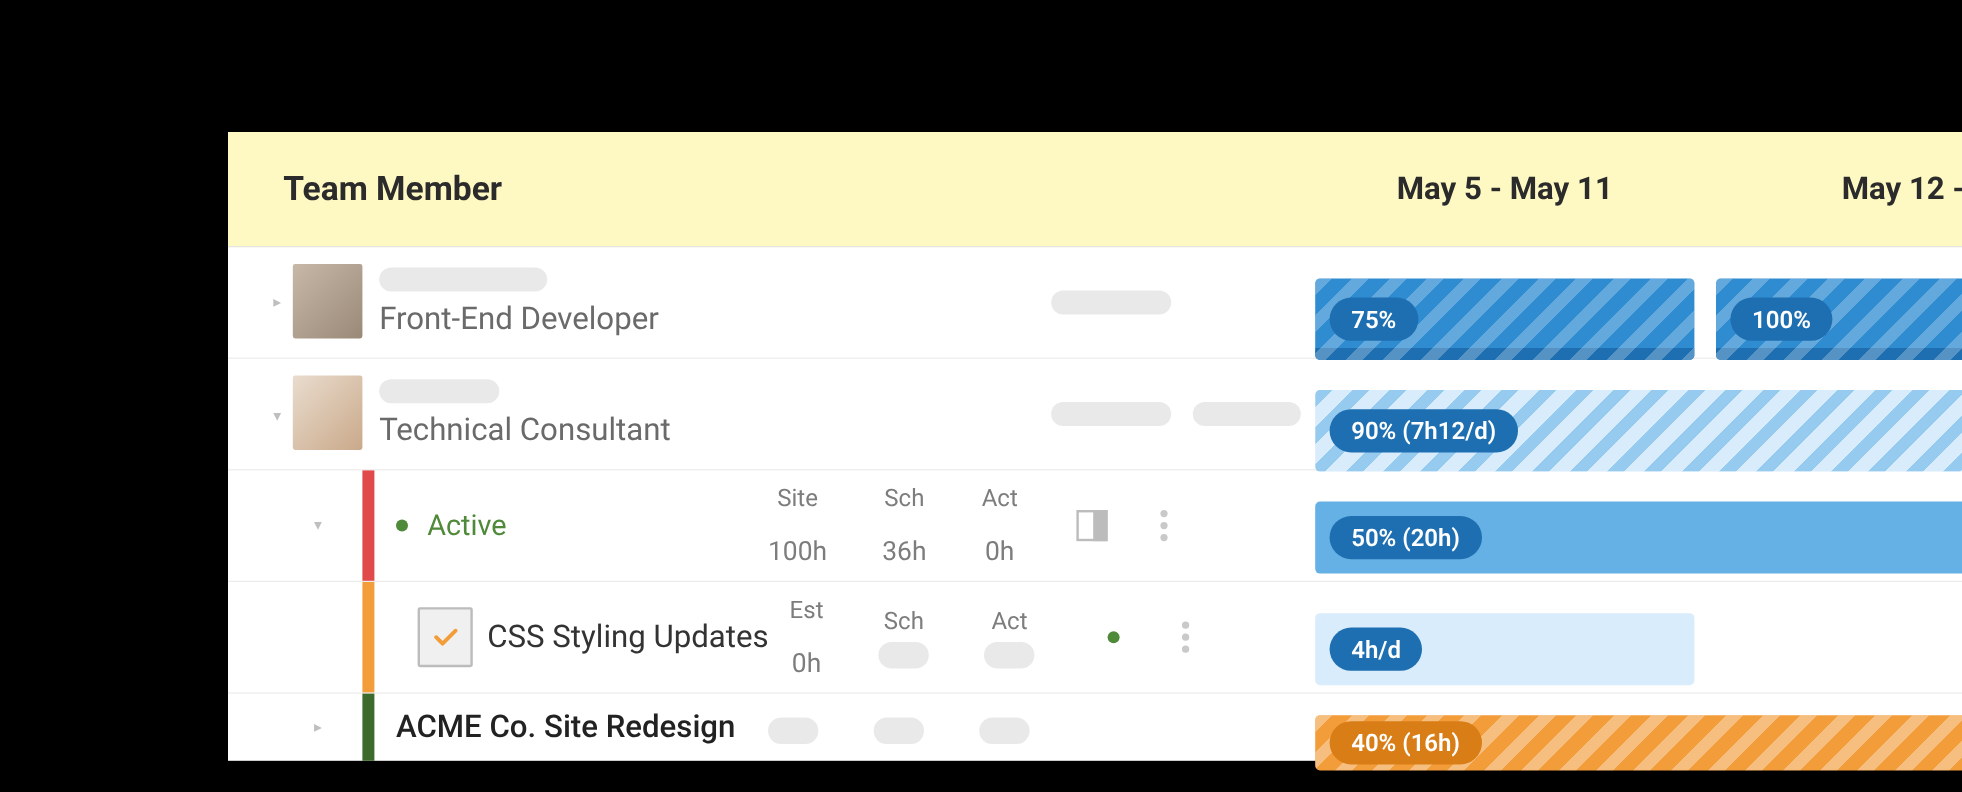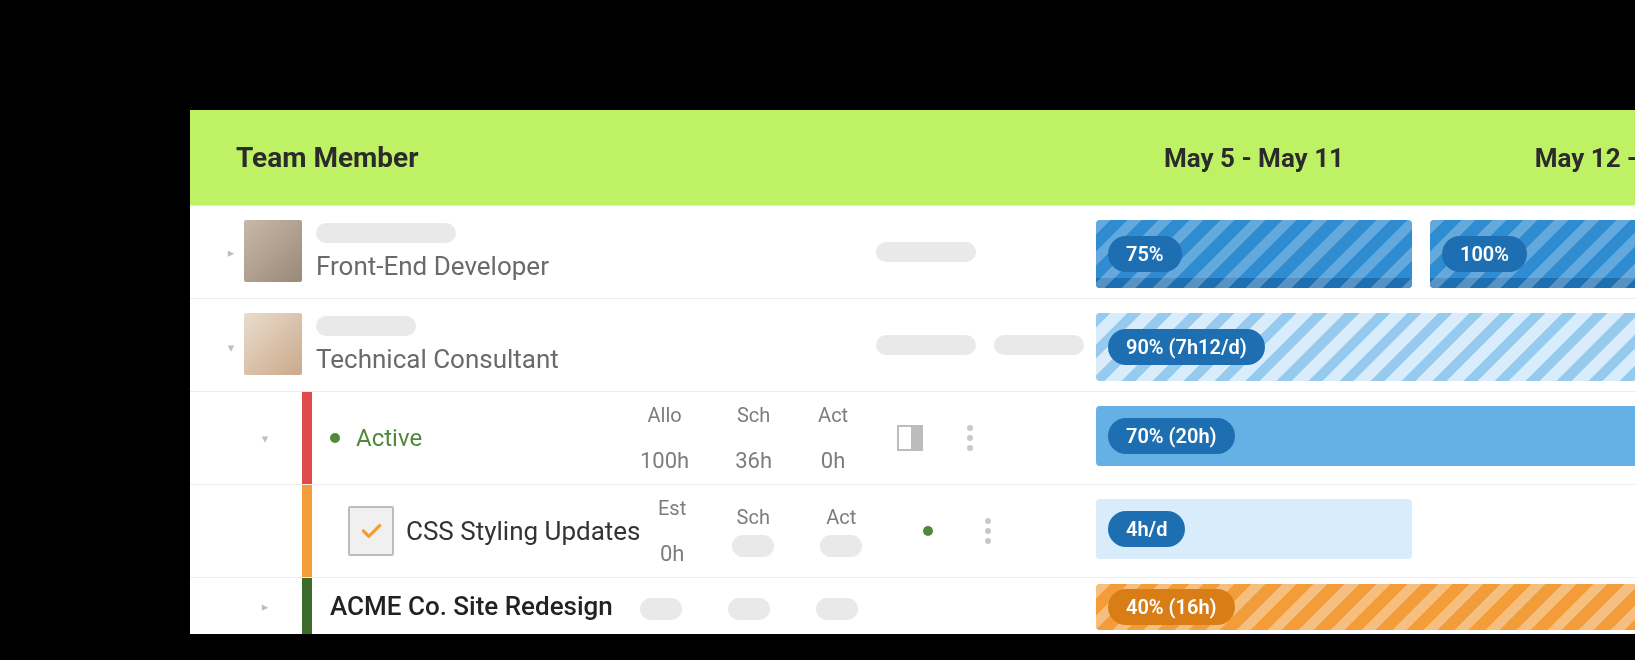--- a/index.html
+++ b/index.html
@@ -1,18 +1,18 @@
 <!DOCTYPE html>
 <html><head>
 <meta charset="utf-8">
 <style>
 * { margin: 0; padding: 0; box-sizing: border-box; }
 body { font-family: -apple-system, BlinkMacSystemFont, "Segoe UI", Roboto, Helvetica, Arial, sans-serif; background: #000; width: 1635px; height: 660px; overflow: hidden; }
 .panel { position: absolute; left: 190px; top: 110px; width: 1445px; background: #fff; }
-.header-row { display: flex; align-items: center; height: 96px; background: #bef264; border-bottom: 1px solid #e5e5e5; padding-left: 28px; position: relative; }
+.header-row { display: flex; align-items: center; height: 96px; background: #fef9c3; border-bottom: 1px solid #e5e5e5; padding-left: 28px; position: relative; }
 .header-title { font-size: 28px; font-weight: 700; color: #2b2b2b; flex: 0 0 870px; padding-left: 18px; }
 .week-cols { position: absolute; left: 898px; top: 0; bottom: 0; display: flex; }
 .week-col { width: 332px; display: flex; align-items: center; justify-content: center; font-size: 26px; font-weight: 700; color: #2b2b2b; }
 .row { display: flex; align-items: stretch; border-bottom: 1px solid #ececec; position: relative; height: 93px; padding-left: 28px; }
 .expand-caret { width: 26px; display:flex; align-items:center; justify-content:center; color:#bfbfbf; font-size: 13px; }
 .avatar { width: 58px; height: 62px; border-radius: 2px; background: linear-gradient(135deg,#c7b8a8,#9a8977); margin-top: 14px; }
 .avatar.f { background: linear-gradient(135deg,#e9dcce,#caa98a); }
 .member-info { margin-left: 14px; display:flex; flex-direction:column; justify-content:center; gap: 8px; flex: 0 0 560px; }
 .skel { background: #e9e9e9; border-radius: 14px; }
 .skel.name { width: 140px; height: 20px; }
@@ -52,21 +52,21 @@
 .status-line { display:flex; align-items:center; gap: 16px; font-size: 24px; color:#4f8a3a; }
 .status-dot { width: 10px; height: 10px; border-radius:50%; background:#4f8a3a; }
 .task-icon { width: 46px; height: 50px; display:flex; align-items:center; justify-content:center; background:#f0f0f0; border: 2px solid #bcbcbc; border-radius:2px; margin-right: 12px; }
 .task-icon svg { width: 26px; height: 26px; }
 .task-title { font-size: 26px; color:#333; }
 .row.partial { height: 56px; border-bottom: none; }
 .hstat-wrap { display:flex; align-items:center; gap:46px; margin-left: 0; flex: 0 0 240px; }
 .skel.short { width: 100px; height: 20px; }
 .top-skel { width: 100px; height: 20px; background:#e9e9e9; border-radius:12px; }
 .pill-wide { padding: 6px 22px; text-align: right; }
-.row .timeline .cell { margin-top: 2px; }
+.row .timeline .cell { margin-top: 14px; }
 </style>
 </head>
 <body>
 
 <div class="panel">
 
   <div class="header-row">
     <div class="header-title">Team Member</div>
     <div class="week-cols">
       <div class="week-col">May 5 - May 11</div>
@@ -118,21 +118,21 @@
     <div class="expand-caret" style="margin-left: 34px;">▾</div>
     <div class="color-bar cb-red" style="margin-left: 24px;"></div>
     <div class="project-info">
       <div class="status-line">
         <span class="status-dot"></span>
         <span>Active</span>
       </div>
     </div>
     <div class="hstat-wrap">
       <div class="stat">
-        <div class="lbl">Allo</div>
+        <div class="lbl">Site</div>
         <div class="val">100h</div>
       </div>
       <div class="stat">
         <div class="lbl">Sch</div>
         <div class="val">36h</div>
       </div>
       <div class="stat">
         <div class="lbl">Act</div>
         <div class="val">0h</div>
       </div>
@@ -142,21 +142,21 @@
     </div>
     <div class="icon-col">
       <div class="more-dots">
           <span></span>
           <span></span>
           <span></span>
         </div>
     </div>
     <div class="timeline">
       <div class="cell solid-blue sm" style="width: 650px;">
-        <span class="pill">70% (20h)</span>
+        <span class="pill">50% (20h)</span>
       </div>
     </div>
   </div>
 
   <div class="row project-row">
     <div class="color-bar cb-orange" style="margin-left: 84px;"></div>
     <div style="display:flex; align-items:center; margin-left: 36px; flex: 0 0 310px;">
       <div class="task-icon">
         <svg viewBox="0 0 24 24">
             <path fill="none" stroke="#f29c3a" stroke-width="3" stroke-linecap="round" stroke-linejoin="round" d="M5 12l5 5L20 7"></path>

